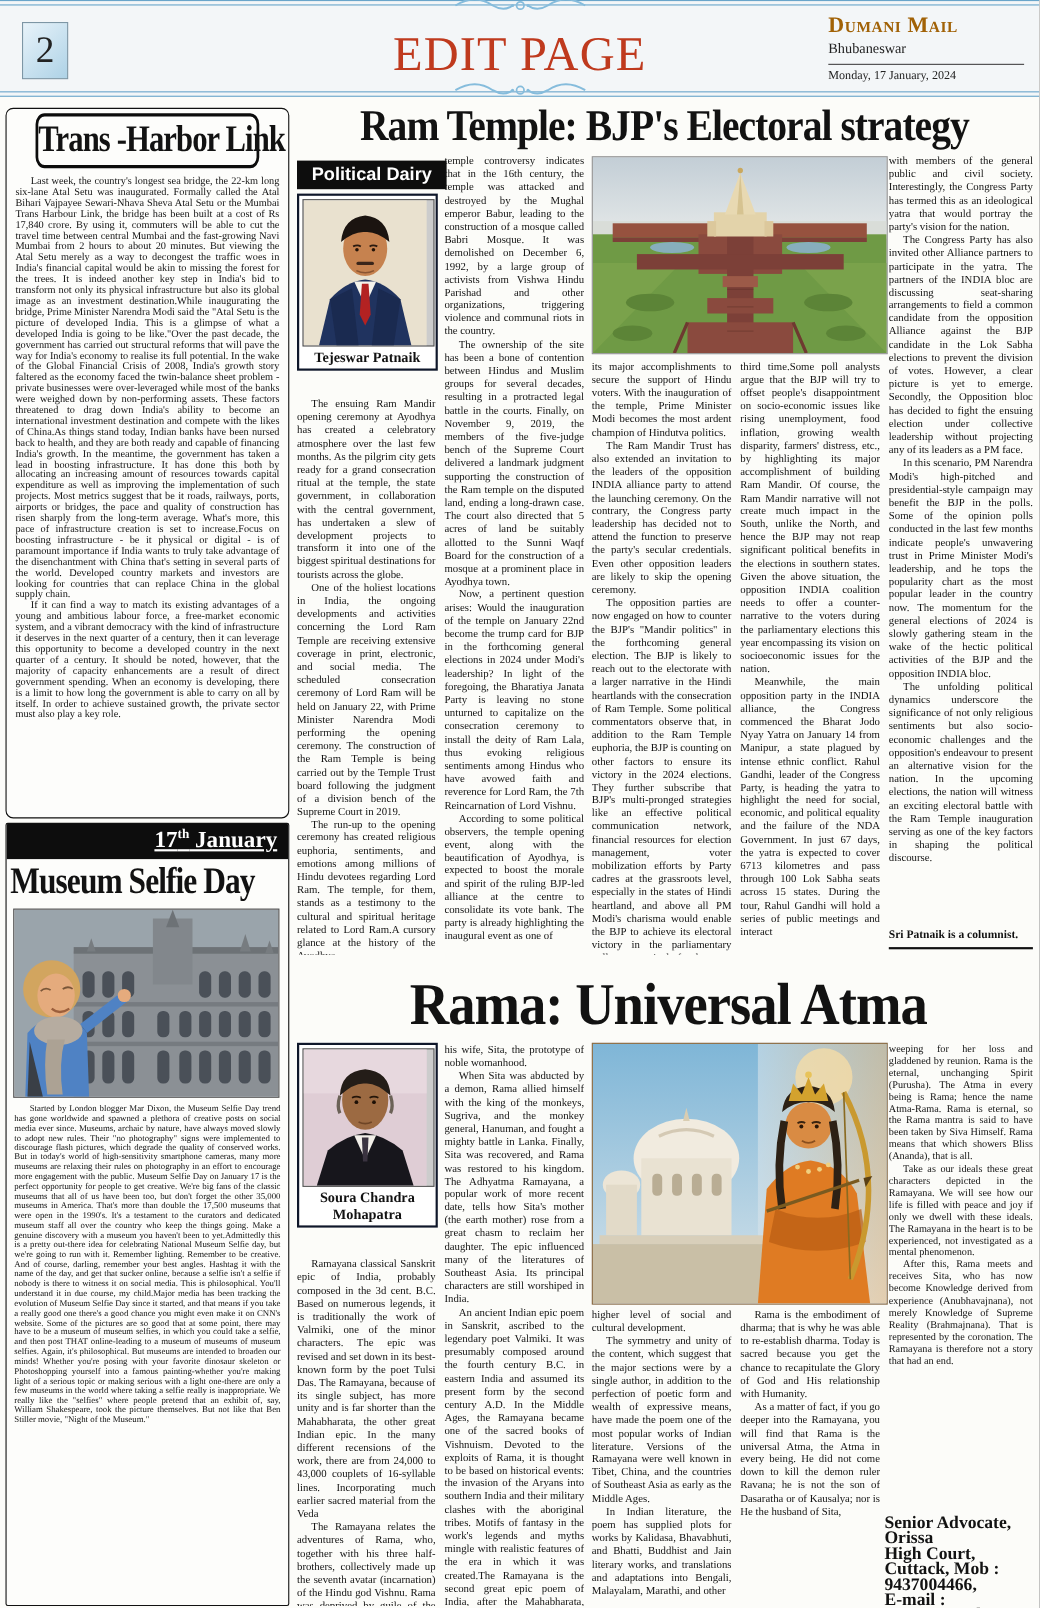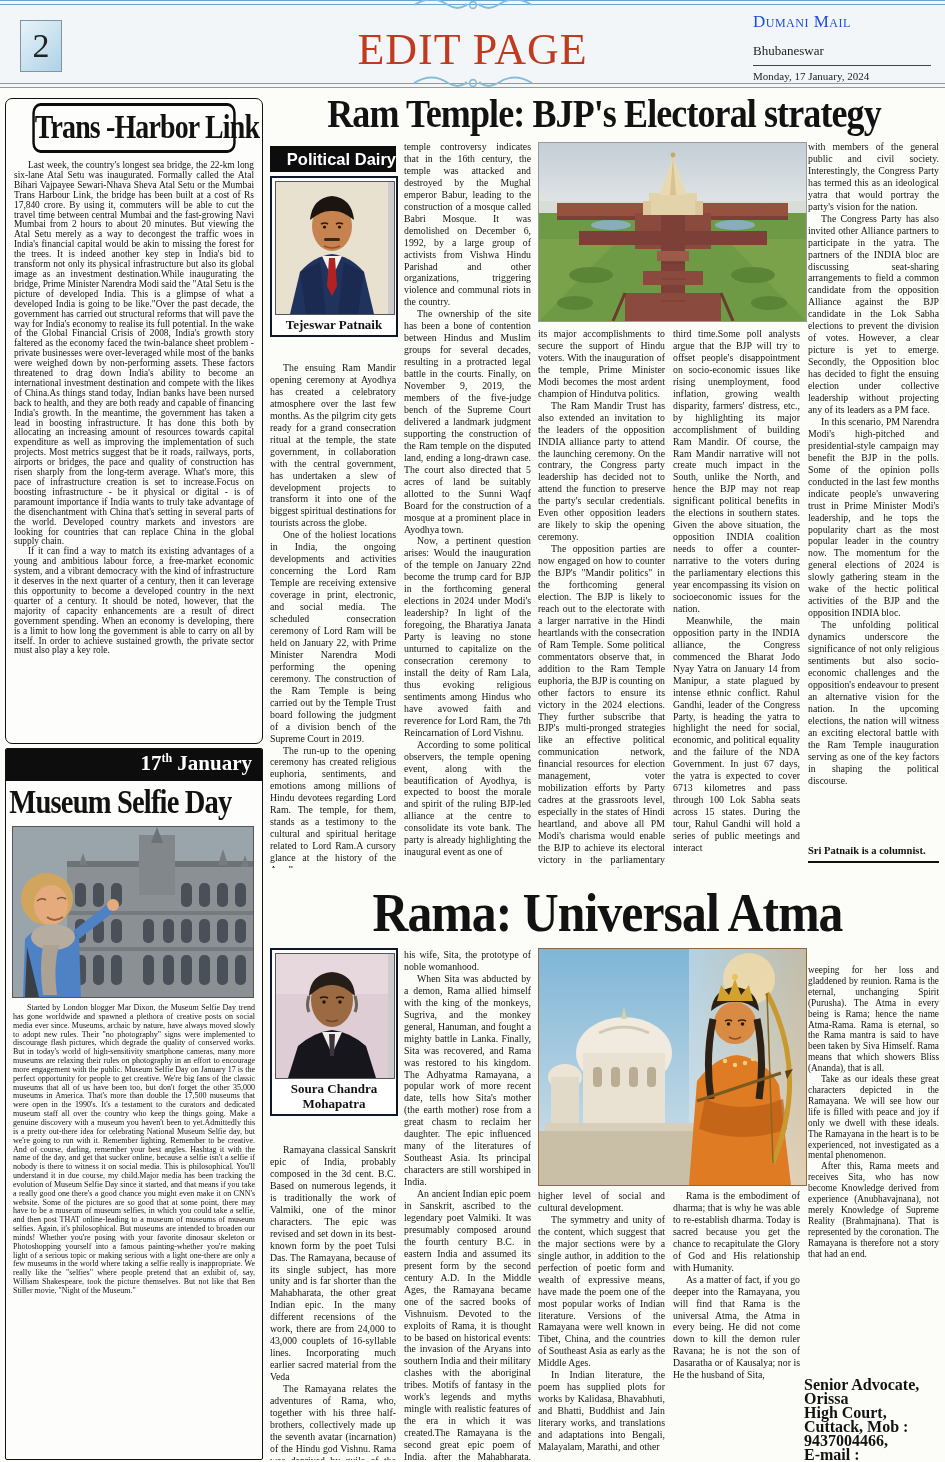--- a/index.html
+++ b/index.html
@@ -7,54 +7,54 @@
         font-family:"Liberation Serif",serif;color:#121212;overflow:hidden;}
   .abs{position:absolute;}
   
   .header{position:absolute;left:0;top:0;width:945px;height:88px;background:#f3f6f8;}
   .hdr-rule{position:absolute;left:0;right:0;height:3px;border-top:1px solid #69a5ca;border-bottom:1px solid #69a5ca;}
   .pagenum{position:absolute;left:20px;top:20px;width:40px;height:50px;border:1px solid #7d96a5;
            background:linear-gradient(135deg,#e8f3fa,#aed2e6);display:flex;align-items:center;justify-content:center;
            font-size:34px;color:#222;}
   .editpage{position:absolute;left:0;top:24px;width:945px;text-align:center;font-size:44px;letter-spacing:1px;color:#bf3a1e;}
   .masthead{position:absolute;right:14px;top:12px;width:178px;text-align:left;}
-  .masthead .mh-title{font-variant:small-caps;font-weight:normal;font-size:17px;color:#1d4ed8;letter-spacing:.5px;}
-  .masthead .mh-city{font-size:13px;color:#222;margin-top:11px;}
+  .masthead .mh-title{font-variant:small-caps;font-weight:bold;font-size:20px;color:#a16207;letter-spacing:.5px;}
+  .masthead .mh-city{font-size:13px;color:#222;margin-top:1px;}
   .masthead .mh-date{font-size:11px;color:#222;border-top:1px solid #444;margin-top:6px;padding-top:4px;}
   .flourish{position:absolute;left:50%;transform:translateX(-50%);}
   
   .lbox{position:absolute;border:1.5px solid #111;border-radius:7px;background:#fdfdfb;overflow:hidden;}
   .th-head{margin:4px;border:3px solid #0c0c0c;border-radius:10px;text-align:center;
            font-weight:bold;font-size:34px;line-height:42px;height:44px;letter-spacing:-1px;
            transform:scaleX(.82);transform-origin:center;white-space:nowrap;}
   .th-headwrap{overflow:hidden;}
   .lbody{padding:4px 8px;text-align:justify;}
   .th-body{font-size:9.4px;line-height:9.9px;}
   .m-body{font-size:8px;line-height:8.85px;padding:3px 7px;}
   .lbody p{margin:0;text-indent:14px;}
   .m-banner{background:#0d0d0d;color:#fff;height:30px;text-align:right;padding:2px 10px 0 0;
-            font-weight:bold;font-size:21px;font-family:"Liberation Serif",serif;}
+            font-weight:bold;font-size:21px;font-family:"Liberation Serif",serif;text-decoration:underline;}
   .m-banner sup{font-size:12px;}
   .m-head{font-weight:bold;font-size:34px;line-height:40px;padding:1px 4px;white-space:nowrap;
           transform:scaleX(.84);transform-origin:left center;letter-spacing:-1px;}
   .photo-frame{border:1px solid #555;background:#ccc;}
   
   .rt-headline{position:absolute;text-align:center;font-weight:bold;font-size:40px;white-space:nowrap;
                transform:scaleX(.9);transform-origin:center;letter-spacing:-1px;}
   .rama-headline{position:absolute;text-align:center;font-weight:bold;font-size:54px;white-space:nowrap;
                transform:scaleX(.92);transform-origin:center;letter-spacing:-1px;}
   .kicker{position:absolute;background:#0d0d0d;color:#fff;font-family:"Liberation Sans",sans-serif;
           font-weight:bold;font-size:16.5px;text-align:center;padding-top:4px;height:22px;}
   .pbox{position:absolute;border:2px solid #0f172a;background:#fff;padding:3px;}
   .pbox .photo-frame{width:100%;}
   .pbox .cap{text-align:center;font-weight:bold;font-size:13px;line-height:15px;padding-top:2px;}
   .col{position:absolute;text-align:justify;overflow:hidden;font-size:9.8px;line-height:11.95px;}
   .col p{margin:0;text-indent:13px;}
   .col p.cont{text-indent:0;}
-  .col.tight{font-size:9.3px;line-height:10.9px;margin-top:16px;}
+  .col.tight{font-size:9.3px;line-height:10.9px;}
   .rt-footer{position:absolute;font-weight:bold;font-size:10.5px;text-align:left;
              border-bottom:2px solid #111;padding-bottom:5px;}
   .byline{position:absolute;font-weight:bold;font-size:16px;line-height:14px;margin-top:26px;}
 </style>
 </head>
 <body>
 
 <div class="page">
 
   <div class="header">
@@ -151,21 +151,21 @@
         <path d="M14 120 L26 170 L12 170 Z" fill="#3a3f46"></path>
       </svg>
     </div>
     <div class="lbody m-body">
       <p>Started by London blogger Mar Dixon, the Museum Selfie Day trend has gone worldwide and spawned a plethora of creative posts on social media ever since. Museums, archaic by nature, have always moved slowly to adopt new rules. Their "no photography" signs were implemented to discourage flash pictures, which degrade the quality of conserved works. But in today's world of high-sensitivity smartphone cameras, many more museums are relaxing their rules on photography in an effort to encourage more engagement with the public. Museum Selfie Day on January 17 is the perfect opportunity for people to get creative. We're big fans of the classic museums that all of us have been too, but don't forget the other 35,000 museums in America. That's more than double the 17,500 museums that were open in the 1990's. It's a testament to the curators and dedicated museum staff all over the country who keep the things going. Make a genuine discovery with a museum you haven't been to yet.Admittedly this is a pretty out-there idea for celebrating National Museum Selfie day, but we're going to run with it. Remember lighting. Remember to be creative. And of course, darling, remember your best angles. Hashtag it with the name of the day, and get that sucker online, because a selfie isn't a selfie if nobody is there to witness it on social media. This is philosophical. You'll understand it in due course, my child.Major media has been tracking the evolution of Museum Selfie Day since it started, and that means if you take a really good one there's a good chance you might even make it on CNN's website. Some of the pictures are so good that at some point, there may have to be a museum of museum selfies, in which you could take a selfie, and then post THAT online-leading to a museum of museums of museum selfies. Again, it's philosophical. But museums are intended to broaden our minds! Whether you're posing with your favorite dinosaur skeleton or Photoshopping yourself into a famous painting-whether you're making light of a serious topic or making serious with a light one-there are only a few museums in the world where taking a selfie really is inappropriate. We really like the "selfies" where people pretend that an exhibit of, say, William Shakespeare, took the picture themselves. But not like that Ben Stiller movie, "Night of the Museum."</p>
     </div>
   </div>
 
   <div class="rt-headline" style="left:268px;top:90px;width:672px;">Ram Temple: BJP's Electoral strategy</div>
 
-  <div class="kicker" style="left:270px;top:146px;width:126px;text-align:right;">Political Dairy</div>
+  <div class="kicker" style="left:270px;top:146px;width:136px;">Political Dairy</div>
 
   <div class="pbox" style="left:270px;top:176px;width:118px;">
     <div class="photo-frame" style="height:132px;">
       <svg width="112" height="132" viewBox="0 0 112 132">
         <rect width="112" height="132" fill="#e9e1cf"></rect>
         <path d="M14 132 L24 90 Q38 74 56 72 Q74 74 88 90 L98 132 Z" fill="#20335f"></path>
         <path d="M24 90 L44 80 L50 132 L30 132 Z" fill="#1a2a50"></path>
         <path d="M88 90 L68 80 L62 132 L82 132 Z" fill="#1a2a50"></path>
         <polygon points="46,74 66,74 56,96" fill="#f5f3ec"></polygon>
         <polygon points="53,76 59,76 61,104 56,114 51,104" fill="#b32222"></polygon>

